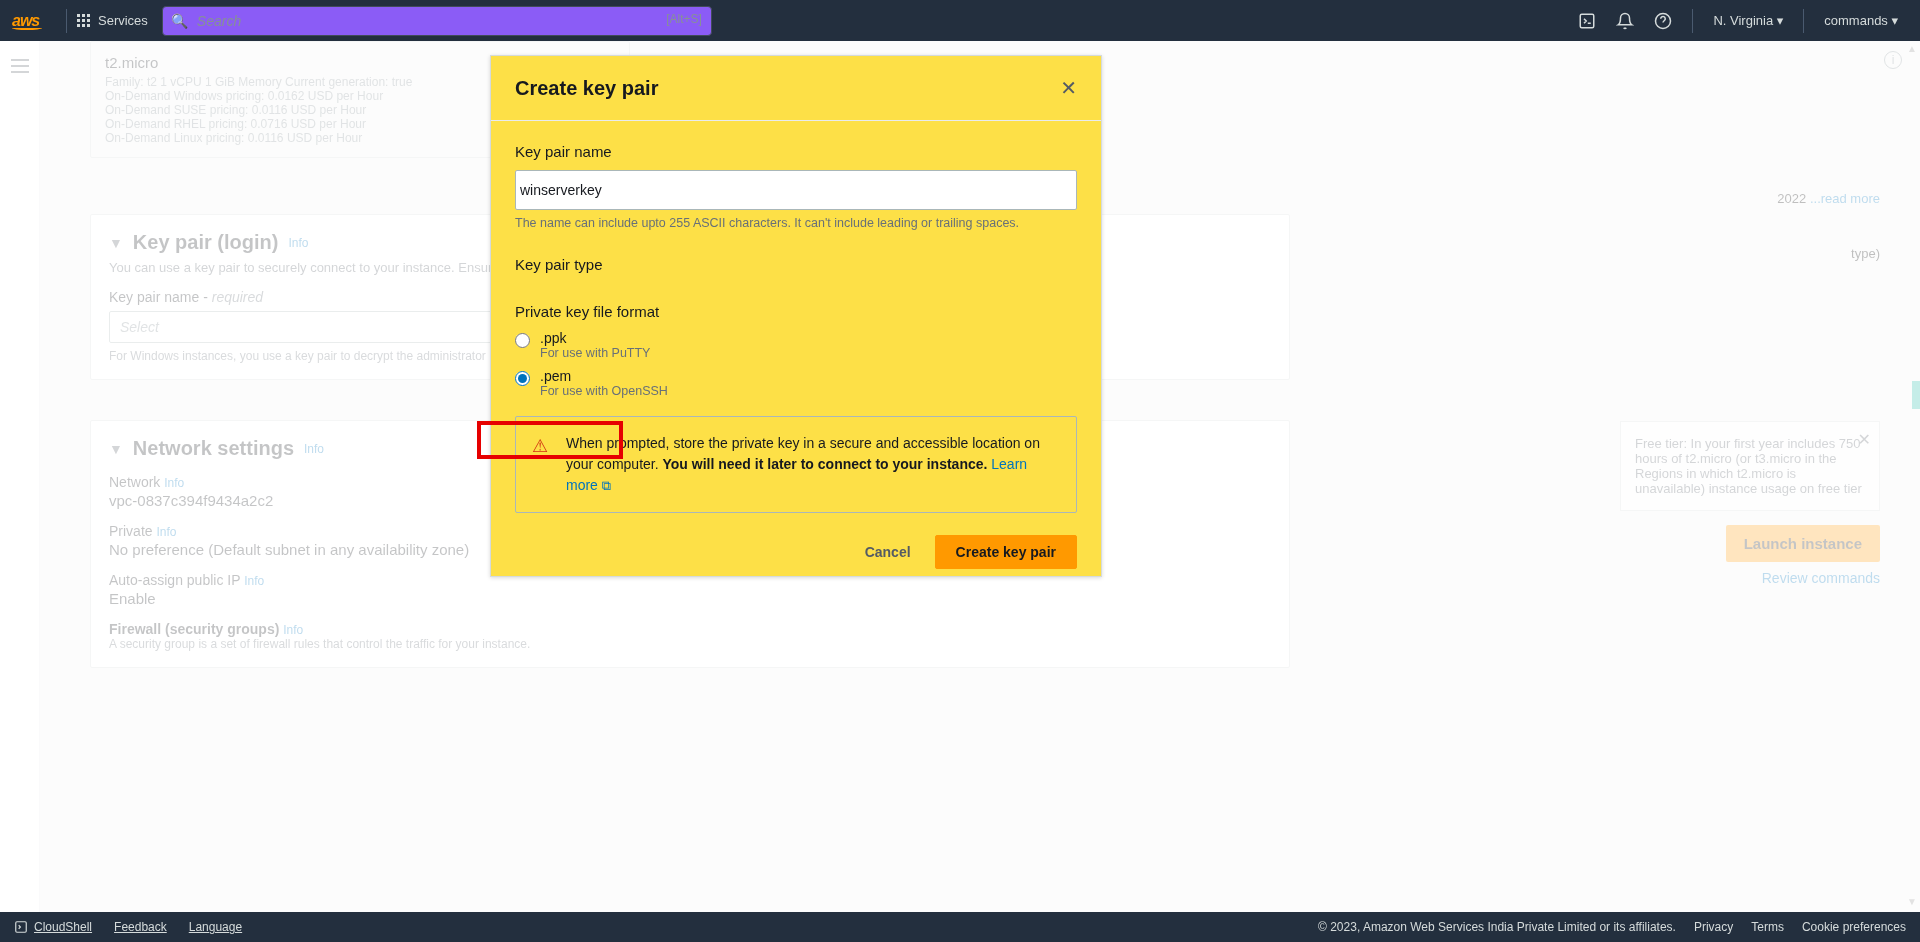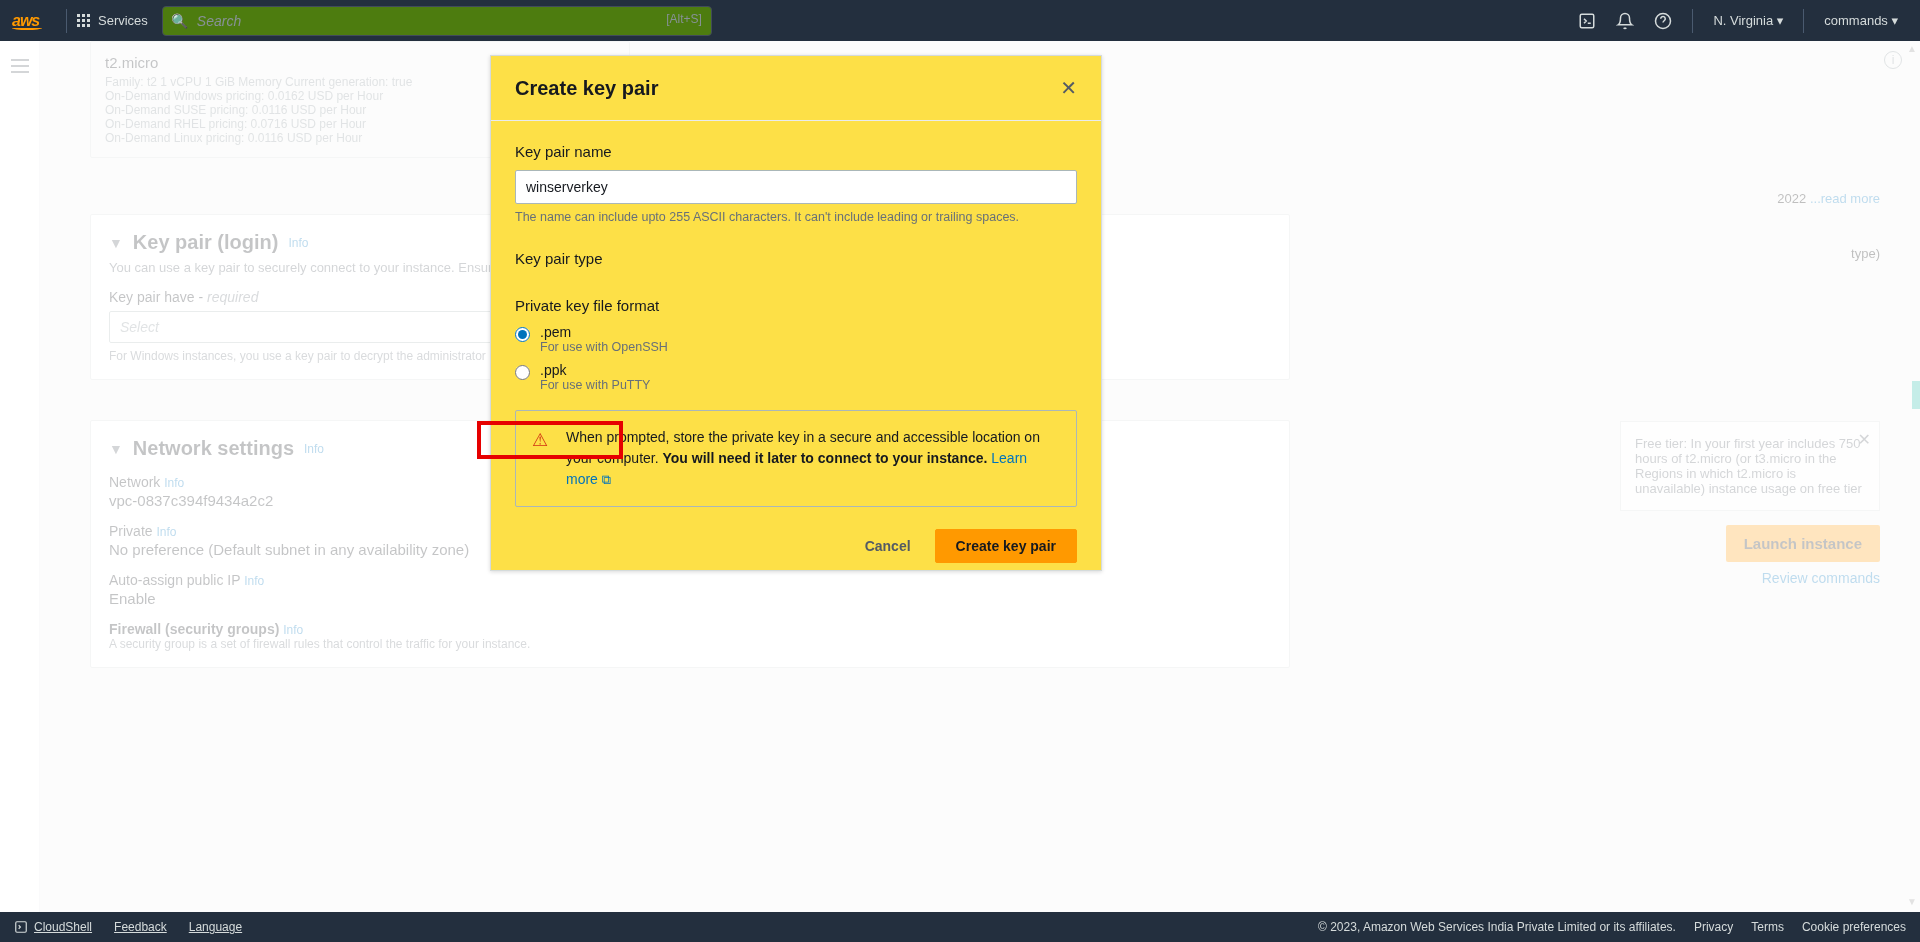--- a/index.html
+++ b/index.html
@@ -10,21 +10,21 @@
     height: 41px; background: #232f3e; color: #fff; display: flex; align-items: center; padding: 0 12px; position: relative; z-index: 200;
   }
   .aws-logo { font-weight: 700; font-style: italic; color: #ff9900; font-size: 16px; letter-spacing: -1px; margin-right: 14px; }
   .aws-logo .under { display:block; width:30px; height:4px; border-bottom:2px solid #ff9900; border-radius:50%; margin-top:-4px;}
   .nav-sep { width:1px; height:24px; background:#4a5a6f; margin:0 10px; }
   .services-btn { display:flex; align-items:center; gap:8px; color:#d5dbdb; font-size:13px; cursor:pointer; }
   .grid-icon { display:grid; grid-template-columns:repeat(3,3px); grid-template-rows:repeat(3,3px); gap:2px; }
   .grid-icon span { background:#d5dbdb; width:3px; height:3px; }
   .search-wrap { position:relative; margin-left:14px; }
   .search-input {
-    width: 550px; height: 30px; background:#4d7c0f; border:1px solid #414b5a; border-radius:4px; color:#d5dbdb; padding:0 70px 0 34px; font-size:14px; font-style:italic;
+    width: 550px; height: 30px; background:#8b5cf6; border:1px solid #414b5a; border-radius:4px; color:#d5dbdb; padding:0 70px 0 34px; font-size:14px; font-style:italic;
   }
   .search-input::placeholder { color:#879196; font-style:italic; }
   .search-icon { position:absolute; left:10px; top:7px; color:#879196; font-size:14px; }
   .search-kbd { position:absolute; right:10px; top:6px; color:#879196; font-size:12px; }
   .nav-right { margin-left:auto; display:flex; align-items:center; }
   .nav-icon-btn { color:#d5dbdb; padding:0 10px; cursor:pointer; font-size:16px; display:flex; align-items:center;}
   .nav-text-btn { color:#d5dbdb; font-size:13px; padding:0 10px; cursor:pointer;}
 
   
   .bottom-bar {
@@ -73,21 +73,21 @@
   
   .modal {
     position:fixed; left:490px; top:55px; width:612px; background:#fde047; border:1px solid #d5dbdb; box-shadow:0 1px 4px rgba(0,0,0,0.15); z-index:150;
   }
   .modal-head { padding:20px 24px; border-bottom:1px solid #e9ebed; display:flex; align-items:center; justify-content:space-between;}
   .modal-title { font-size:20px; font-weight:700; color:#16191f;}
   .modal-close { font-size:20px; color:#545b64; cursor:pointer; background:none; border:none;}
   .modal-body { padding:22px 24px 8px;}
   .m-label { font-size:15px; color:#16191f; font-weight:400;}
   .m-sub { font-size:12.5px; color:#687078; margin-top:2px;}
-  .m-input { width:100%; height:34px; border:1px solid #aab7b8; border-radius:2px; padding:0 10px; font-size:14px; margin-top:10px; color:#16191f;}
+  .m-input { width:100%; height:40px; border:1px solid #aab7b8; border-radius:2px; padding:0 4px; font-size:14px; margin-top:10px; color:#16191f;}
   .m-help { font-size:12.5px; color:#687078; margin-top:6px;}
 
   .type-row { display:flex; gap:20px; margin-top:10px;}
   .type-card { flex:1; border:1px solid #aab7b8; border-radius:2px; padding:14px 14px 14px 40px; position:relative; font-size:13px;}
   .type-card.selected { border:1px solid #0073bb; background:#f1faff;}
   .type-card.disabled { background:#eaeded; color:#879196; border-color:#d5dbdb;}
   .type-card input[type=radio] { position:absolute; left:14px; top:14px; width:15px; height:15px; accent-color:#0073bb;}
   .type-card .t-title { font-size:14px; color:#16191f; margin-bottom:2px;}
   .type-card.disabled .t-title { color:#879196;}
   .type-card .t-desc { font-size:12.5px; color:#687078;}
@@ -200,21 +200,21 @@
     <div class="section-spacing"></div>
 
     <div class="bg-card">
       <div class="section-head">
         <span class="chev">▼</span>
         <span>Key pair (login)</span>
         <span class="info-link">Info</span>
       </div>
       <div class="section-desc">You can use a key pair to securely connect to your instance. Ensure that you have access to the selected key pair before you launch the instance.</div>
       <div class="field-label">
-        <span>Key pair have - </span><span class="required">required</span>
+        <span>Key pair name - </span><span class="required">required</span>
       </div>
       <div class="fake-select">Select</div>
       <div class="help-text">For Windows instances, you use a key pair to decrypt the administrator password, which you then use to connect to your instance.</div>
     </div>
 
     <div class="section-spacing"></div>
 
     <div class="bg-card">
       <div class="section-head">
         <span class="chev">▼</span>
@@ -269,31 +269,31 @@
 
     <div style="height:26px;"></div>
 
     <div class="m-label">Key pair type</div>
 
     <div style="height:30px;"></div>
 
     <div class="m-label">Private key file format</div>
     <div class="radio-block">
       <div class="radio-row">
+        <input type="radio" name="fmt" style="">
+        <div>
+          <div class="r-label">.ppk</div>
+          <div class="r-desc">For use with PuTTY</div>
+        </div>
+      </div>
+      <div class="radio-row">
         <input type="radio" name="fmt" checked="" style="">
         <div>
           <div class="r-label">.pem</div>
           <div class="r-desc">For use with OpenSSH</div>
-        </div>
-      </div>
-      <div class="radio-row">
-        <input type="radio" name="fmt" style="">
-        <div>
-          <div class="r-label">.ppk</div>
-          <div class="r-desc">For use with PuTTY</div>
         </div>
       </div>
     </div>
 
     <div class="warn-box">
       <span class="warn-icon">⚠</span>
       <span>When prompted, store the private key in a secure and accessible location on your computer. </span>
       <strong>You will need it later to connect to your instance.</strong>
       <a href="#"> <span>Learn more</span> <span class="ext-icon">⧉</span></a>
     </div>

